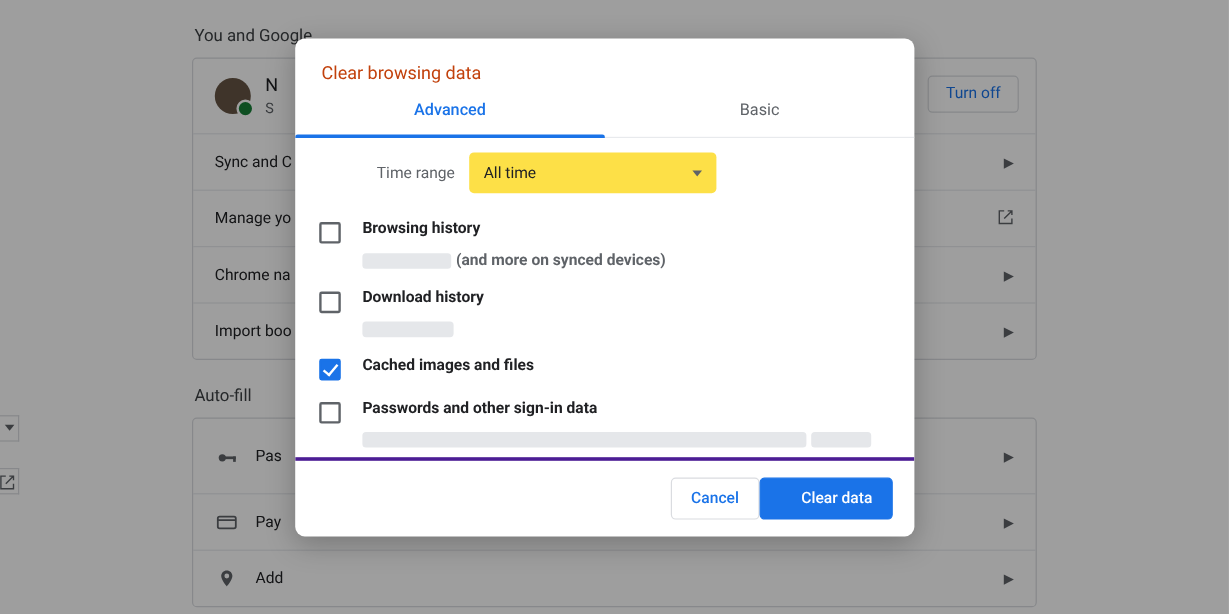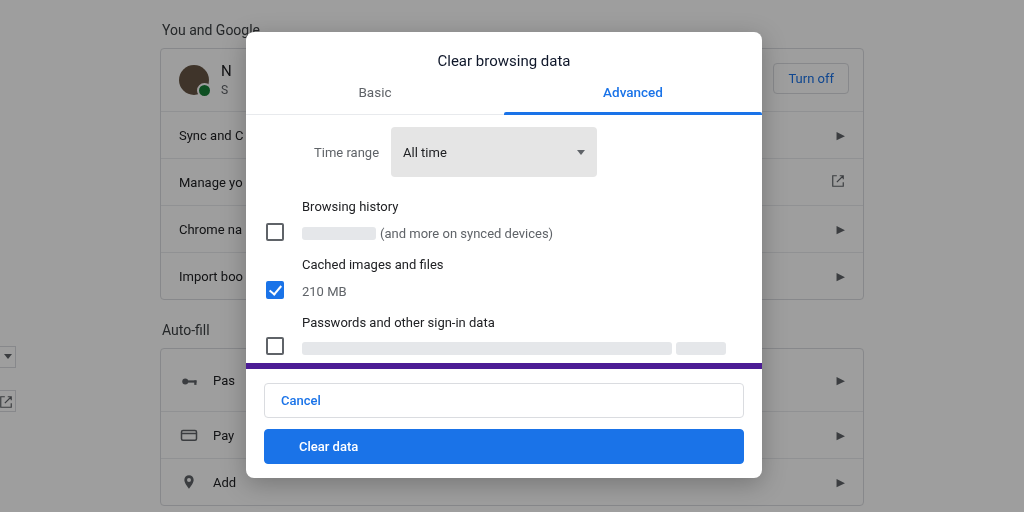--- a/index.html
+++ b/index.html
@@ -21,42 +21,42 @@
   .icon-slot { width:20px; height:20px; margin-right:14px; display:flex; align-items:center; justify-content:center; color:#5f6368; }
 
   
   .gutter1 { position:absolute; left:-4px; top:346px; width:20px; height:22px; background:#fff; border:1px solid #dadce0; border-left:none; }
   .gutter2 { position:absolute; left:-4px; top:390px; width:20px; height:22px; background:#fff; border:1px solid #dadce0; border-left:none; }
   .gutter1::after { content:""; position:absolute; right:3px; top:7px; border-left:4px solid transparent; border-right:4px solid transparent; border-top:5px solid #5f6368; }
   .gutter2 svg { position:absolute; right:2px; top:4px; }
 
   
   .dialog { position:absolute; z-index:20; left:246px; top:32px; width:516px; background:#fff; border-radius:8px; box-shadow:0 6px 24px rgba(0,0,0,0.25); overflow:hidden; }
-  .dlg-title { font-size:15px; color:#0f172a; padding:20px 22px 14px;text-align:center; }
+  .dlg-title { font-size:15px; color:#c2410c; padding:20px 22px 14px; }
   .tabs { display:flex; border-bottom:1px solid #e8eaed; }
   .tab { flex:1; text-align:center; padding:0 0 14px; font-size:13.5px; color:#5f6368; cursor:pointer; }
   .tab.active { color:#1a73e8; font-weight:500; position:relative; }
   .tab.active::after { content:""; position:absolute; left:0; right:0; bottom:-1px; height:3px; background:#1a73e8; border-radius:2px 2px 0 0; }
 
   .tr-row { display:flex; align-items:center; gap:12px; padding:12px 20px;margin-left:48px; }
   .tr-label { font-size:13px; color:#5f6368; }
-  .select { background:#e5e5e5; border-radius:4px; height:50px; width:206px; display:flex; align-items:center; padding:0 12px; position:relative; color:#202124; font-size:13px; cursor:pointer; }
+  .select { background:#fde047; border-radius:4px; height:34px; width:206px; display:flex; align-items:center; padding:0 12px; position:relative; color:#202124; font-size:13px; cursor:pointer; }
   .select .caret { position:absolute; right:12px; border-left:4px solid transparent; border-right:4px solid transparent; border-top:5px solid #5f6368; }
 
   .options { padding:2px 0 0; max-height:270px; }
-  .opt { display:flex; align-items:flex-end; padding:8px 20px; }
+  .opt { display:flex; align-items:flex-start; padding:8px 20px;font-weight:bold; }
   .chk { width:18px; height:18px; border:2px solid #5f6368; border-radius:2px; margin-top:2px; flex:0 0 18px; cursor:pointer; position:relative; background:#fff; }
   .chk.checked { background:#1a73e8; border-color:#1a73e8; }
   .chk.checked::after { content:""; position:absolute; left:4px; top:0px; width:5px; height:10px; border:solid #fff; border-width:0 2px 2px 0; transform:rotate(40deg); }
   .opt .txt { margin-left:18px; }
   .opt .t1 { font-size:13px; color:#202124; }
   .opt .t2 { font-size:13px; color:#5f6368; margin-top:12px; display:flex; align-items:center; flex-wrap:wrap; gap:4px; }
   .blur { display:inline-block; background:#e5e7ea; border-radius:3px; height:13px; filter:blur(0.5px); }
 
-  .dlg-footer { display:flex; justify-content:flex-end; gap:11px; padding:14px 18px; border-top:6px solid #4c1d95;flex-direction:column; }
+  .dlg-footer { display:flex; justify-content:flex-end; gap:0; padding:14px 18px; border-top:3px solid #4c1d95; }
   .btn { font-size:13px; border-radius:4px; padding:9px 16px; cursor:pointer; }
   .btn-secondary { background:#fff; border:1px solid #dadce0; color:#1a73e8; font-weight:500; }
   .btn-primary { background:#1a73e8; border:1px solid #1a73e8; color:#fff; font-weight:500;padding-left:34px; }
 </style>
 </head>
 <body>
 
 <div class="page">
   <div class="section-label">You and Google</div>
 
@@ -129,22 +129,22 @@
   <svg class="ext-icon" viewBox="0 0 24 24" width="13" height="13" fill="none" stroke="#5f6368" stroke-width="2">
       <path d="M15 3h6v6M10 14L21 3M21 14v7H3V3h7"></path>
     </svg>
 </div>
 
 <div class="scrim"></div>
 
 <div class="dialog">
   <div class="dlg-title">Clear browsing data</div>
   <div class="tabs">
+    <div class="tab active">Advanced</div>
     <div class="tab">Basic</div>
-    <div class="tab active">Advanced</div>
   </div>
 
   <div class="tr-row">
     <span class="tr-label">Time range</span>
     <div class="select">
       <span>All time</span>
       <span class="caret"></span>
     </div>
   </div>
 
@@ -154,27 +154,35 @@
       <div class="chk"></div>
       <div class="txt">
         <div class="t1">Browsing history</div>
         <div class="t2">
           <span class="blur" style="width:74px;"></span>
           <span>(and more on synced devices)</span>
         </div>
       </div>
     </div>
 
+    <div class="opt">
+      <div class="chk"></div>
+      <div class="txt">
+        <div class="t1">Download history</div>
+        <div class="t2">
+          <span class="blur" style="width:76px;"></span>
+        </div>
+      </div>
+    </div>
 
 
     <div class="opt">
       <div class="chk checked"></div>
       <div class="txt">
         <div class="t1">Cached images and files</div>
-        <div class="t2">210 MB</div>
       </div>
     </div>
 
     <div class="opt">
       <div class="chk"></div>
       <div class="txt">
         <div class="t1">Passwords and other sign-in data</div>
         <div class="t2">
           <span class="blur" style="width:370px;"></span>
           <span class="blur" style="width:50px;"></span>

